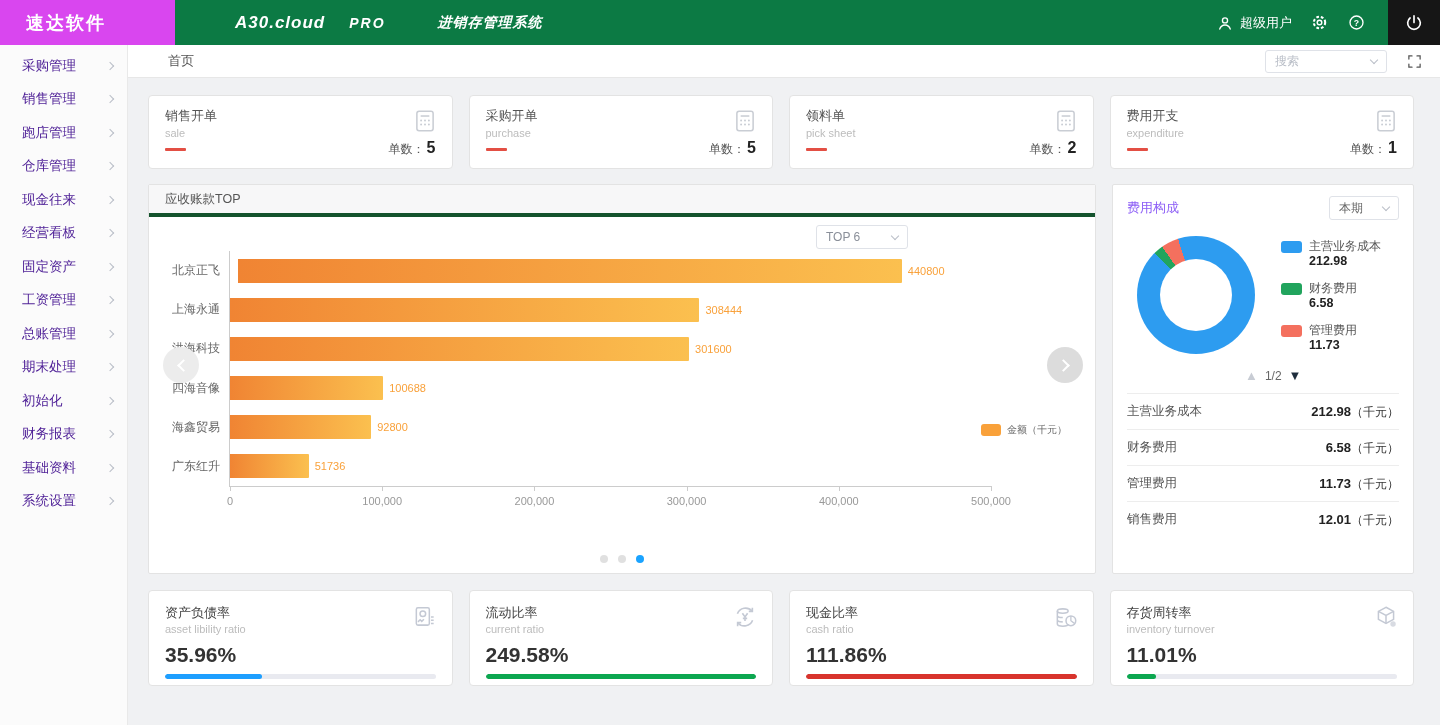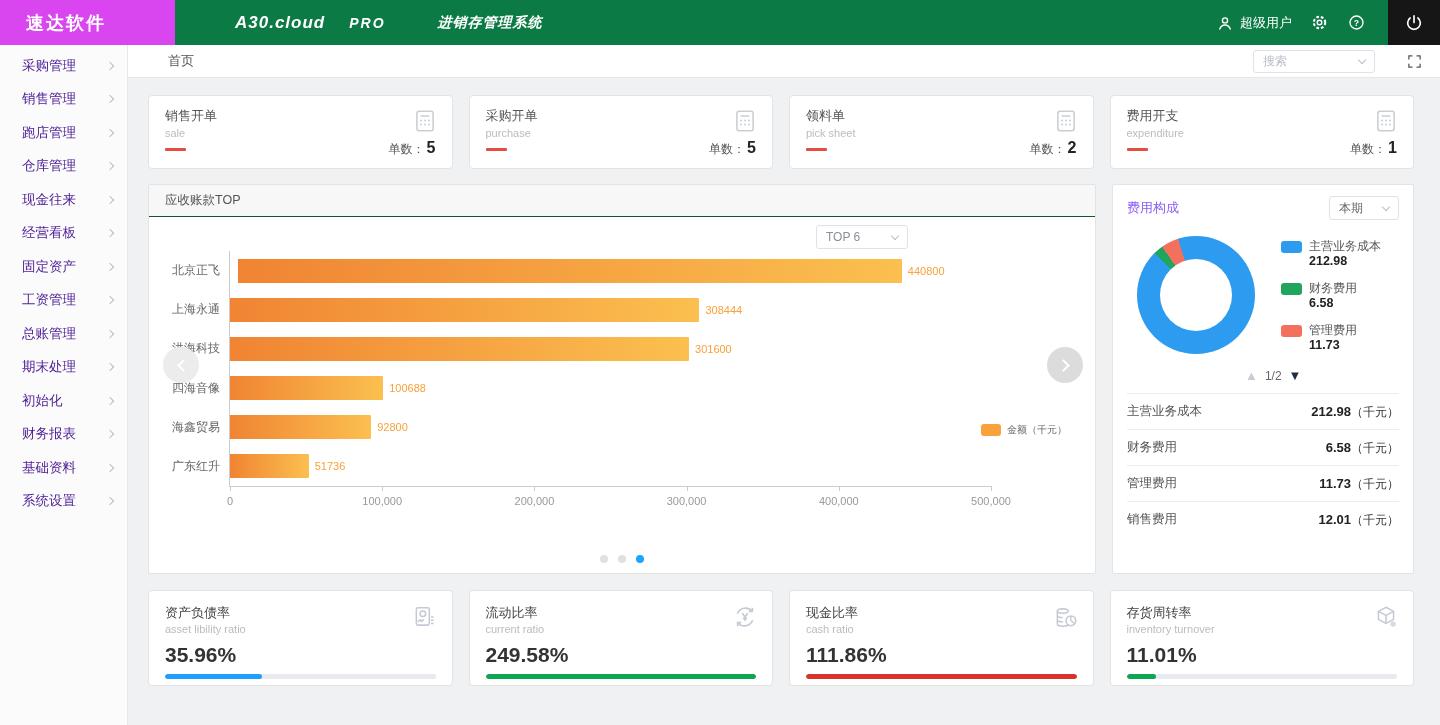--- a/index.html
+++ b/index.html
@@ -21,42 +21,42 @@
   
   .sidebar { position:absolute; left:0; top:45px; bottom:0; width:128px; background:#fbfbfb; border-right:1px solid #e9e9e9; padding-top:4px; }
   .side-item { height:33.5px; display:flex; align-items:center; padding:0 14px 0 22px; cursor:pointer; }
   .side-label { font-size:13.5px; color:#4c1d95; width:56px; text-align:left; }
   .side-chevron { width:6px; height:6px; border-right:1.4px solid #b9bec7; border-bottom:1.4px solid #b9bec7; transform:rotate(-45deg); margin-left:auto; }
 
   
   .main { position:absolute; left:128px; top:45px; right:0; bottom:0; background:#f0f1f3; }
   .crumb-bar { height:33px; background:#fff; border-bottom:1px solid #e7e7e7; display:flex; align-items:center; position:relative; }
   .crumb { font-size:13px; color:#555; margin-left:40px; cursor:pointer; }
-  .crumb-right { position:absolute; right:18px; display:flex; align-items:center; gap:32px; }
+  .crumb-right { position:absolute; right:18px; display:flex; align-items:center; gap:20px; }
   .sel { display:flex; align-items:center; justify-content:space-between; border:1px solid #dfe2e8; border-radius:3px;
          background:#fff; color:#b9bec7; font-size:12px; padding:0 9px; cursor:pointer; }
   .sel-chev { width:6px; height:6px; border-right:1.3px solid #b9bec7; border-bottom:1.3px solid #b9bec7; transform:rotate(45deg); margin-top:-3px; }
   .search-sel { width:122px; height:23px; }
 
   .content { padding:17px 26px 0 20px; }
   .grid4 { display:grid; grid-template-columns:repeat(4,1fr); gap:16px; }
 
   
   .stat-card { background:#fff; border:1px solid #e3e3e3; border-radius:4px; height:74px; padding:11px 16px 10px; position:relative; }
   .stat-title { font-size:13px; color:#555; }
   .stat-sub { font-size:11px; color:#bcbcbc; margin-top:2px; }
   .stat-dash { width:21px; height:3px; background:#e34f44; margin-top:9px; border-radius:1px; }
   .stat-ic { position:absolute; right:14px; top:12px; }
   .stat-count { position:absolute; right:16px; bottom:10px; font-size:12px; color:#555; }
   .stat-count b { font-size:16px; color:#222; margin-left:2px; }
 
   
   .mid-row { display:grid; grid-template-columns:1fr 302px; gap:16px; margin-top:15px; height:390px; }
   .panel { background:#fff; border:1px solid #e3e3e3; border-radius:2px; position:relative; }
-  .chart-head { height:32px; background:#f7f7f8; border-bottom:1px solid #14532d; display:flex; align-items:center; padding-left:16px;
+  .chart-head { height:32px; background:#f7f7f8; border-bottom:4px solid #14532d; display:flex; align-items:center; padding-left:16px;
                 font-size:12.5px; color:#555; }
   .top-sel { position:absolute; right:187px; top:40px; width:92px; height:24px; }
   .top-sel span:first-child { color:#8a8f99; }
 
   .plot { position:absolute; left:80px; right:104px; top:66px; bottom:86px; border-left:1px solid #ccc; border-bottom:1px solid #ccc; }
   .bar-row { position:absolute; left:0; width:100%; display:flex; align-items:center; }
   .bar-cat { position:absolute; right:100%; margin-right:10px; font-size:12px; color:#666; white-space:nowrap; }
   .bar-rect { height:24px; background:linear-gradient(to right,#f08433,#fbc04f); border-radius:0 1px 1px 0; }
   .bar-val { font-size:11px; color:#f9a13a; margin-left:6px; white-space:nowrap; }
   .x-label { position:absolute; top:calc(100% + 9px); transform:translateX(-50%); font-size:11px; color:#999; white-space:nowrap; }

